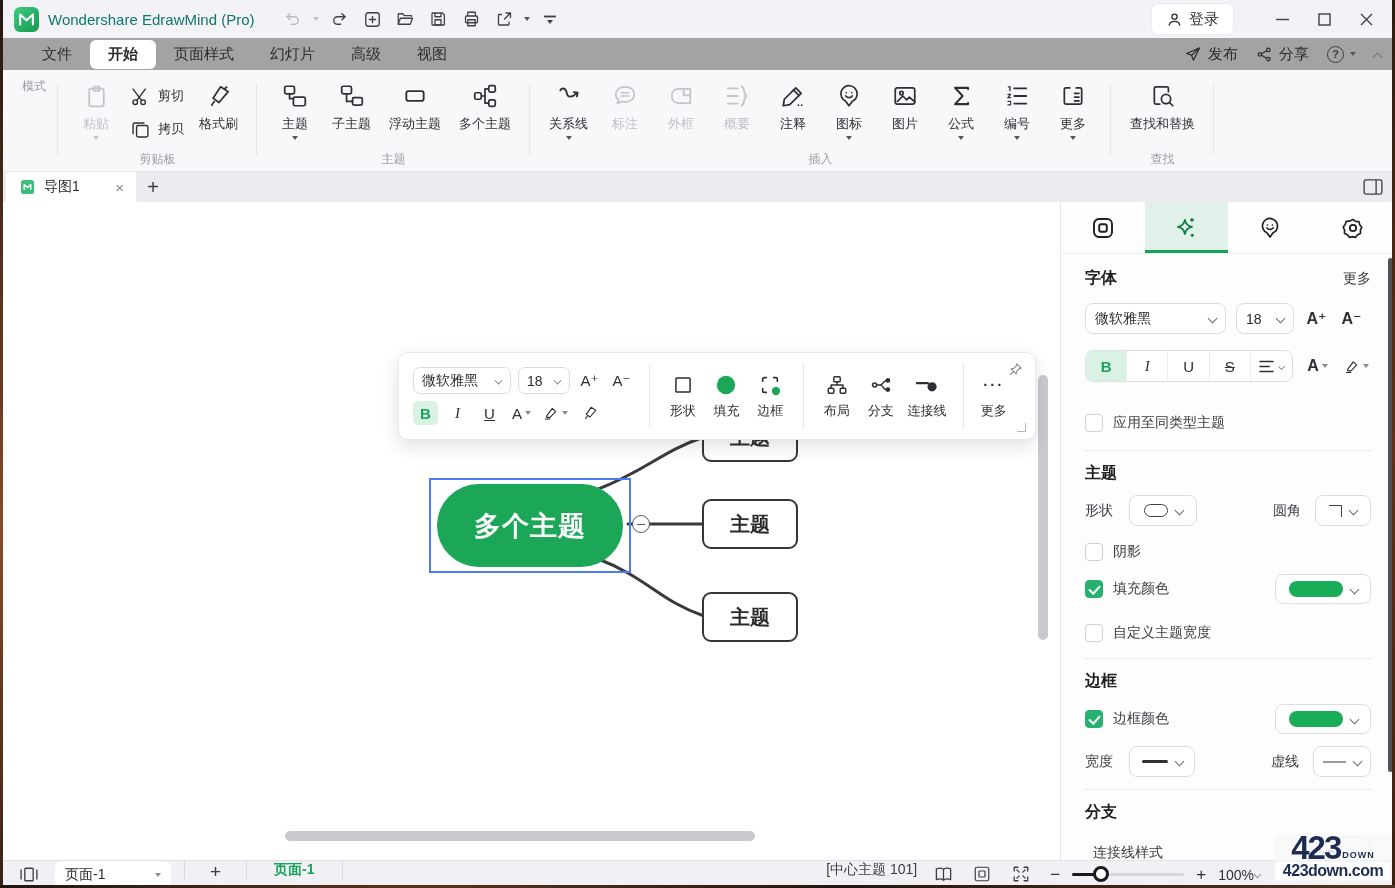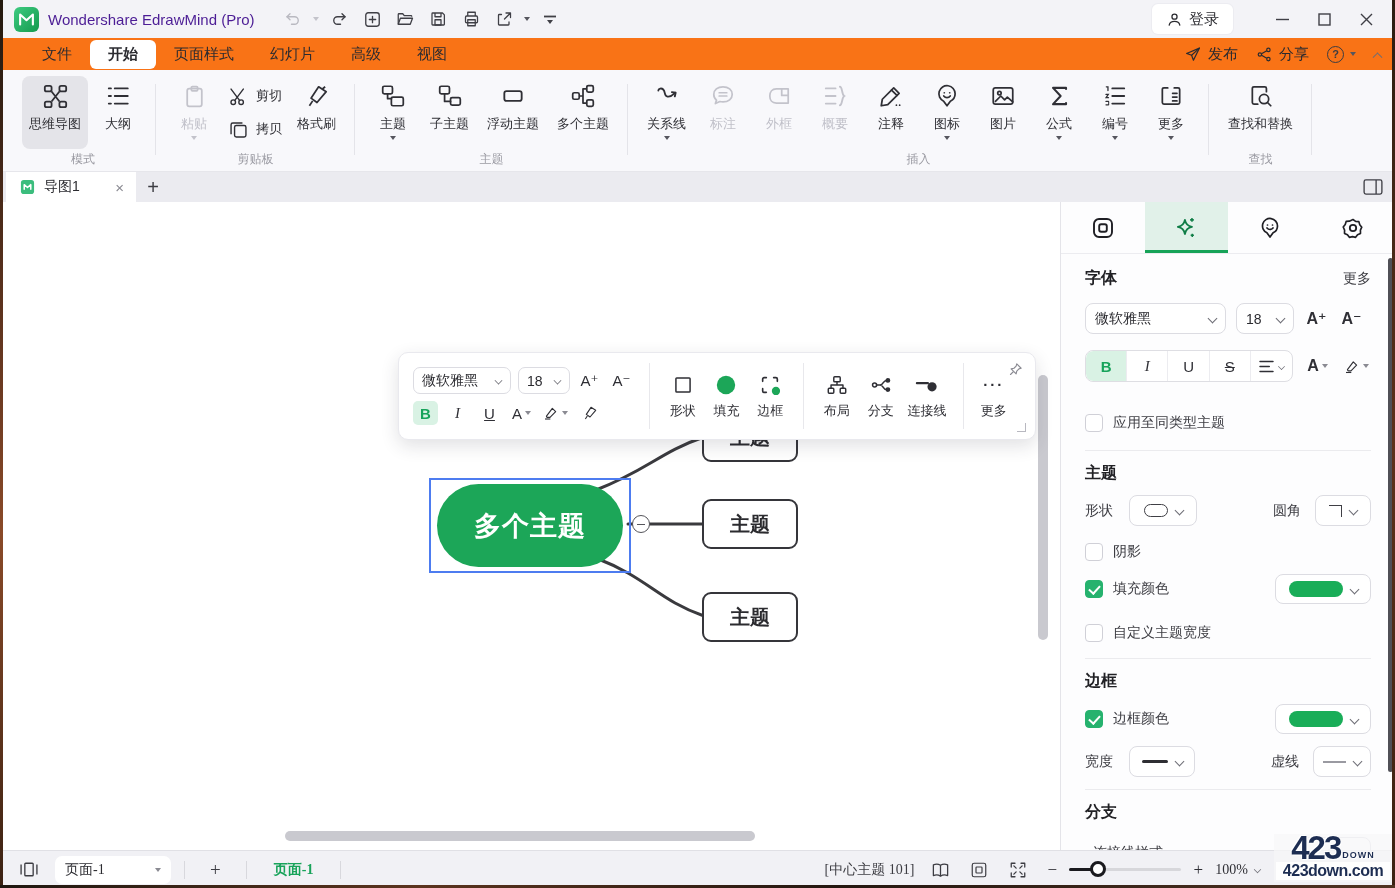--- a/index.html
+++ b/index.html
@@ -4,31 +4,31 @@
 <style>
   *{margin:0;padding:0;box-sizing:border-box;}
   html,body{width:1395px;height:888px;overflow:hidden;}
   body{font-family:"Liberation Sans","DejaVu Sans",sans-serif;color:#2b2b30;background:#fff;position:relative;}
   svg{display:block;}
   .app{position:absolute;inset:0;display:flex;flex-direction:column;}
 
   
   .titlebar{height:38px;background:#f3f3f7;display:flex;align-items:center;padding:0 10px;flex:0 0 auto;}
   .logo{width:25px;height:25px;border-radius:6px;background:linear-gradient(135deg,#3ecb81,#149a4e);display:flex;align-items:center;justify-content:center;margin:0 9px 0 4px;}
-  .apptitle{font-size:15px;color:#4c1d95;margin-right:26px;}
+  .apptitle{font-size:15px;color:#0f766e;margin-right:26px;}
   .qa{display:flex;align-items:center;gap:7px;}
   .qbtn{width:26px;height:26px;display:flex;align-items:center;justify-content:center;border-radius:5px;}
   .dd{width:0;height:0;border-left:3.5px solid transparent;border-right:3.5px solid transparent;border-top:4.5px solid currentColor;display:inline-block;}
   .tb-right{margin-left:auto;display:flex;align-items:flex-end;gap:8px;}
   .login{background:#fff;border-radius:6px;height:30px;display:flex;align-items:center;gap:6px;padding:0 14px;font-size:15px;box-shadow:0 0 0 1px #ececf1;}
   .wctl{display:flex;align-items:center;gap:4px;margin-left:22px;}
   .wbtn{width:38px;height:30px;display:flex;align-items:center;justify-content:center;}
 
   
-  .menubar{height:32px;background:#f97316;display:flex;align-items:center;padding:0 14px 0 24px;flex:0 0 auto;}
+  .menubar{height:32px;background:#a3a3a3;display:flex;align-items:center;padding:0 14px 0 24px;flex:0 0 auto;}
   .mtab{font-size:15px;padding:5px 18px;border-radius:6px;color:#2b2b30;cursor:default;}
   .mtab.active{background:#fff;font-weight:bold;}
   .menu-right{margin-left:auto;display:flex;align-items:center;gap:18px;font-size:15px;color:#2b2b30;}
   .mr-item{display:flex;align-items:center;gap:6px;}
   .qmark{width:17px;height:17px;border:1.5px solid #3c3c42;border-radius:50%;font-size:11px;display:flex;align-items:center;justify-content:center;color:#3c3c42;font-weight:bold;}
   .chev{width:7px;height:7px;border-right:1.6px solid #6d6d75;border-bottom:1.6px solid #6d6d75;transform:rotate(45deg);display:inline-block;flex:0 0 auto;}
   .chev.up{transform:rotate(-135deg) translate(-2px,-2px);}
 
   
   .ribbon{height:102px;background:#f8f8fb;display:flex;align-items:stretch;padding:0 2px 0 10px;border-bottom:1px solid #e6e6eb;flex:0 0 auto;}
@@ -103,34 +103,34 @@
   .pdivider{height:1px;background:#ebebee;margin:18px 0 0;}
   .swatchsel{width:96px;height:30px;border:1px solid #dcdce2;border-radius:8px;background:#fff;display:flex;align-items:center;justify-content:center;gap:8px;margin-left:auto;}
   .swatch{width:54px;height:16px;border-radius:8px;background:#19ad58;}
   .stadium{width:24px;height:13px;border:1.6px solid #3f3f45;border-radius:7px;display:inline-block;}
   .cornerglyph{width:13px;height:12px;border-top:1.6px solid #3f3f45;border-right:1.6px solid #3f3f45;display:inline-block;}
   .thickline{width:26px;height:3px;background:#2e2e33;border-radius:2px;display:inline-block;}
   .thinline{width:26px;height:2px;background:#9a9aa1;display:inline-block;}
   .pscroll{position:absolute;right:2px;top:56px;width:5px;height:514px;border-radius:3px;background:#4f4f56;}
 
   
-  .statusbar{height:38px;background:#f1f1f5;border-top:1px solid #e0e0e5;display:flex;align-items:center;padding:0 16px;gap:13px;flex:0 0 auto;font-family:Liberation Serif, serif;}
+  .statusbar{height:28px;background:#f1f1f5;border-top:1px solid #e0e0e5;display:flex;padding:0 16px;gap:13px;flex:0 0 auto;}
   .sdiv{width:1px;height:18px;background:#d8d8dd;}
   .pagesel{width:116px;height:28px;background:#fff;border-radius:7px;display:flex;align-items:center;padding:0 10px;font-size:14px;gap:8px;}
   .pagesel span:first-child{flex:1;}
   .activepage{color:#18a35a;font-weight:bold;font-size:14px;padding:0 14px;}
   .plusbtn{font-size:19px;color:#3c3c42;padding:0 12px;}
   .selinfo{font-size:14px;color:#3c3c42;margin-left:auto;}
   .sbic{width:26px;height:26px;display:flex;align-items:center;justify-content:center;}
   .zoomwrap{display:flex;align-items:center;gap:9px;margin-right:118px;}
   .zminus,.zplus{font-size:17px;color:#2f2f35;width:16px;text-align:center;}
   .ztrack{width:112px;height:3px;background:#d7d7db;border-radius:2px;position:relative;}
   .zfill{position:absolute;left:0;top:0;height:3px;width:28px;background:#1a1a1e;border-radius:2px;}
   .zknob{position:absolute;left:21px;top:-7px;width:16px;height:16px;border-radius:50%;background:#fff;border:3px solid #1a1a1e;}
-  .zlevel{font-size:14px;color:#2f2f35;display:flex;align-items:center;gap:6px;}
+  .zlevel{font-size:14px;color:#2f2f35;display:flex;align-items:center;}
 
   
   .wm{position:absolute;right:3px;bottom:6px;z-index:60;width:118px;text-align:center;background:rgba(246,246,248,.72);padding:1px 2px 2px;}
   .wmlogo{display:flex;align-items:flex-end;justify-content:center;line-height:.8;}
   .wmnum{font-size:33px;font-weight:900;color:#1d2d52;letter-spacing:-2px;text-shadow:1px 1px 0 #fff,-1px -1px 0 #fff;}
   .wmsub{font-size:9px;font-weight:900;color:#1d2d52;letter-spacing:1px;margin:0 0 2px 2px;text-shadow:1px 1px 0 #fff;}
   .wmsite{font-size:16px;font-weight:900;color:#1d2d52;background:rgba(255,255,255,.85);line-height:1.15;letter-spacing:-.5px;}
 
   
   .edgeL{position:absolute;left:0;top:0;bottom:0;width:3px;background:linear-gradient(#23180f,#6e3b22 45%,#8a4a28 60%,#3a2112);z-index:50;}
@@ -259,42 +259,20 @@
         <span class="qmark">?</span>
         <span class="dd" style="color:#56565e"></span>
       </span>
       <span class="chev up"></span>
     </div>
   </div>
 
   <div class="ribbon">
 
     <div class="rgroup">
-      <div class="rbtns">
-        <div class="rbig sel">
-          <span class="ricon">
-            <svg width="27" height="27" viewBox="0 0 24 24" fill="none" stroke="#2f2f35" stroke-width="1.6" stroke-linejoin="round">
-                <rect x="2.5" y="2.5" width="6" height="5" rx="1.5"></rect>
-                <rect x="15.5" y="2.5" width="6" height="5" rx="1.5"></rect>
-                <rect x="2.5" y="16.5" width="6" height="5" rx="1.5"></rect>
-                <rect x="15.5" y="16.5" width="6" height="5" rx="1.5"></rect>
-                <path d="M8.5 7.5 15.5 16.5M15.5 7.5 8.5 16.5"></path>
-              </svg>
-          </span>
-          <span>思维导图</span>
-        </div>
-        <div class="rbig">
-          <span class="ricon">
-            <svg width="26" height="26" viewBox="0 0 24 24" fill="none" stroke="#2f2f35" stroke-width="1.7" stroke-linecap="round">
-                <path d="M9 5h12M9 12h12M9 19h12M3.5 5h2M3.5 12h2M3.5 19h2"></path>
-              </svg>
-          </span>
-          <span>大纲</span>
-        </div>
-      </div>
       <div class="glbl">模式</div>
     </div>
 
     <div class="rgroup">
       <div class="rbtns">
         <div class="rbig dis">
           <span class="ricon">
             <svg width="25" height="25" viewBox="0 0 24 24" fill="none" stroke="#c3c3cb" stroke-width="1.7" stroke-linejoin="round">
                 <rect x="5" y="4.5" width="14" height="17" rx="2"></rect>
                 <rect x="9" y="2.5" width="6" height="4" rx="1"></rect>

